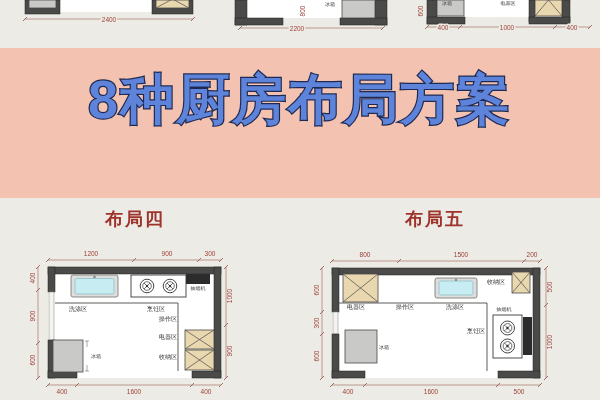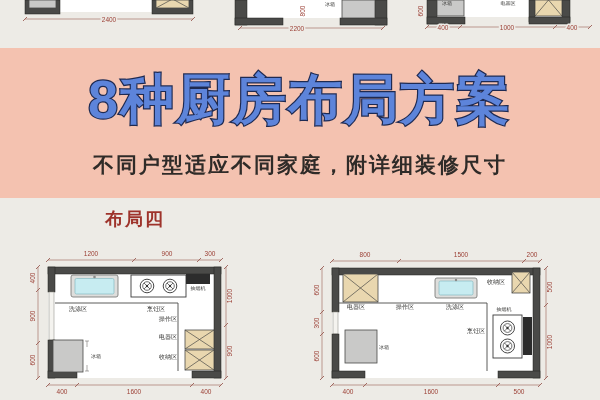--- a/index.html
+++ b/index.html
@@ -85,23 +85,23 @@
       <path class="dl" d="M427,27 H590"></path>
       <path class="tk" d="M425,29L429,25 M458,29L462,25 M553,29L557,25 M588,29L592,25"></path>
       <text class="dt bgt" x="443" y="29.5">400</text>
       <text class="dt bgt" x="507" y="29.5">1000</text>
       <text class="dt bgt" x="572" y="29.5">400</text>
     </g>
   </svg>
 
   <div class="band"></div>
   <div class="title">8种厨房布局方案</div>
-  <div class="subtitle">不同户型适应不同家庭，附详细装修尺寸</div>
 
   <div class="sec sec4">布局四</div>
+  <div class="sec sec5">布局五</div>
 
   <svg class="plan" style="left:28px;top:243px" width="255" height="157" viewBox="0 0 255 157">
     <defs>
       <g id="b4">
         <circle r="6.8" fill="#fff" stroke="#333" stroke-width=".9"></circle>
         <circle r="4.3" fill="none" stroke="#333" stroke-width=".7"></circle>
         <path d="M-3,-3L3,3 M-3,3L3,-3" stroke="#333" stroke-width=".7"></path>
         <circle r="1.2" fill="#333"></circle>
       </g>
     </defs>

